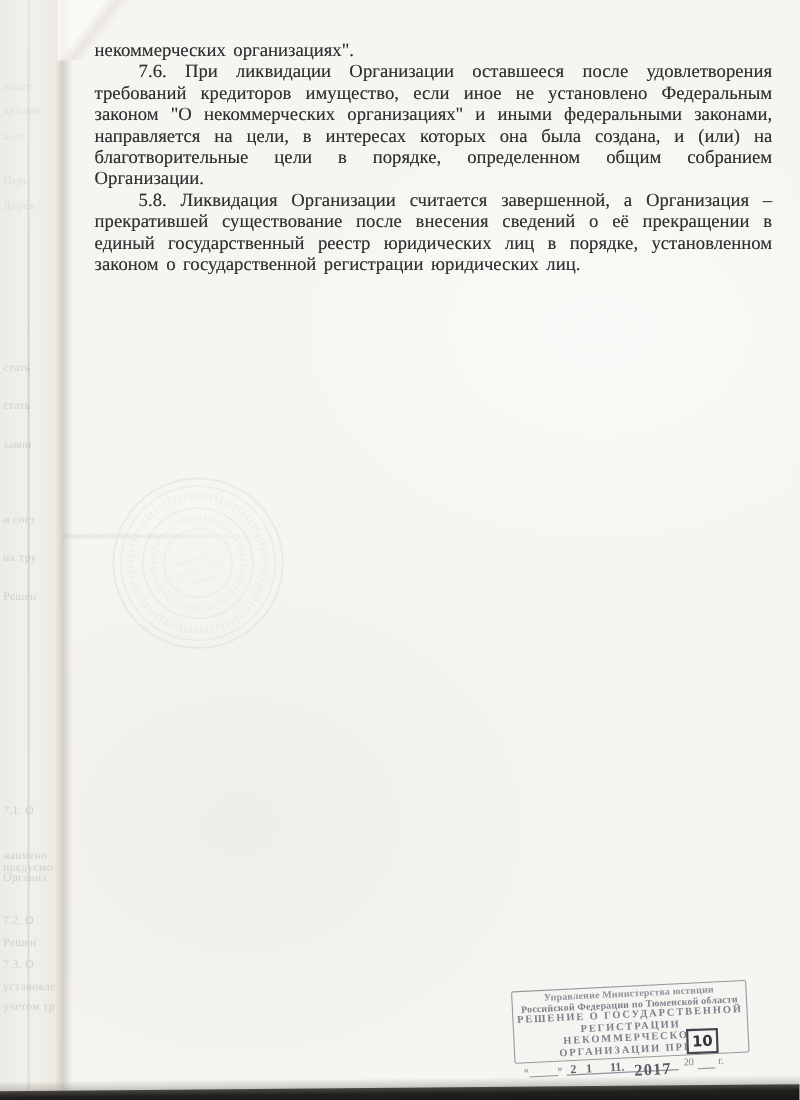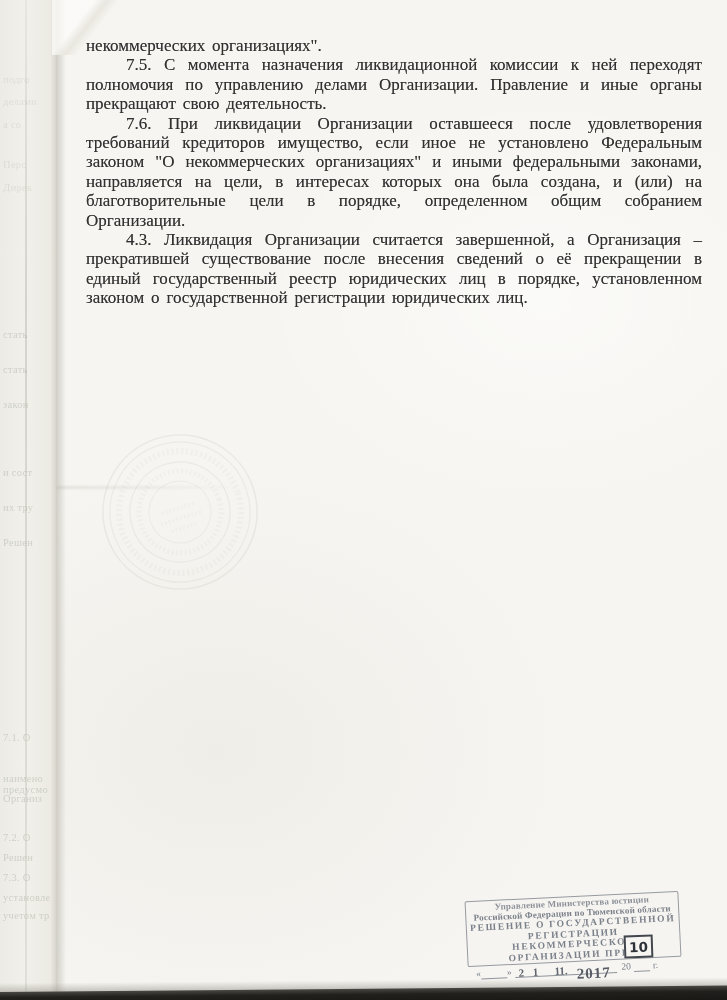--- a/index.html
+++ b/index.html
@@ -134,23 +134,22 @@
     <span class="frag" style="top:892px">установле</span>
     <span class="frag" style="top:910px">учетом тр</span>
     <div class="strip-line"></div>
   </div>
   <div class="page-edge"></div>
   <div class="fold"></div>
   <div class="crease-h"></div>
 
   <div class="doc-text">
     <p>некоммерческих организациях".</p>
-    <p class="indent">7.5. С момента назначения ликвидационной комиссии к ней переходят полномочия по управлению делами Организации. Правление и иные органы прекращают свою деятельность.</p>
     <p class="indent">7.6. При ликвидации Организации оставшееся после удовлетворения требований кредиторов имущество, если иное не установлено Федеральным законом "О некоммерческих организациях" и иными федеральными законами, направляется на цели, в интересах которых она была создана, и (или) на благотворительные цели в порядке, определенном общим собранием Организации.</p>
-    <p class="indent">4.3. Ликвидация Организации считается завершенной, а Организация – прекратившей существование после внесения сведений о её прекращении в единый государственный реестр юридических лиц в порядке, установленном законом о государственной регистрации юридических лиц.</p>
+    <p class="indent">5.8. Ликвидация Организации считается завершенной, а Организация – прекратившей существование после внесения сведений о её прекращении в единый государственный реестр юридических лиц в порядке, установленном законом о государственной регистрации юридических лиц.</p>
   </div>
 
   <svg class="seal" viewBox="0 0 168 168" aria-hidden="true">
     <g fill="none" stroke="#b3aea6" transform="rotate(-18 84 84)">
       <circle cx="84" cy="84" r="77" stroke-width="1.6" opacity=".32"></circle>
       <circle cx="84" cy="84" r="70" stroke-width="1.2" opacity=".28"></circle>
       <circle cx="84" cy="84" r="61" stroke-width="6" opacity=".16" stroke-dasharray="2.2 2.6"></circle>
       <circle cx="84" cy="84" r="50" stroke-width="1.2" opacity=".3"></circle>
       <circle cx="84" cy="84" r="41" stroke-width="5" opacity=".15" stroke-dasharray="2 2.4"></circle>
       <circle cx="84" cy="84" r="31" stroke-width="1" opacity=".26"></circle>

